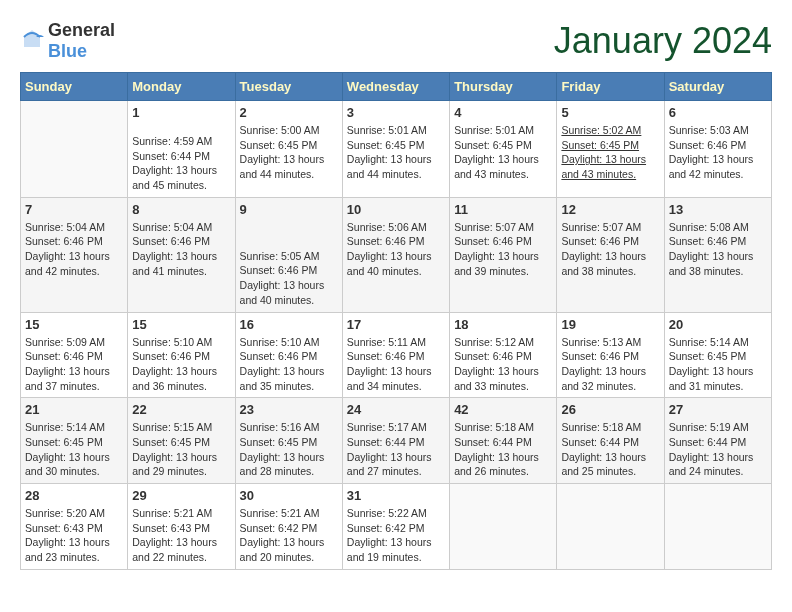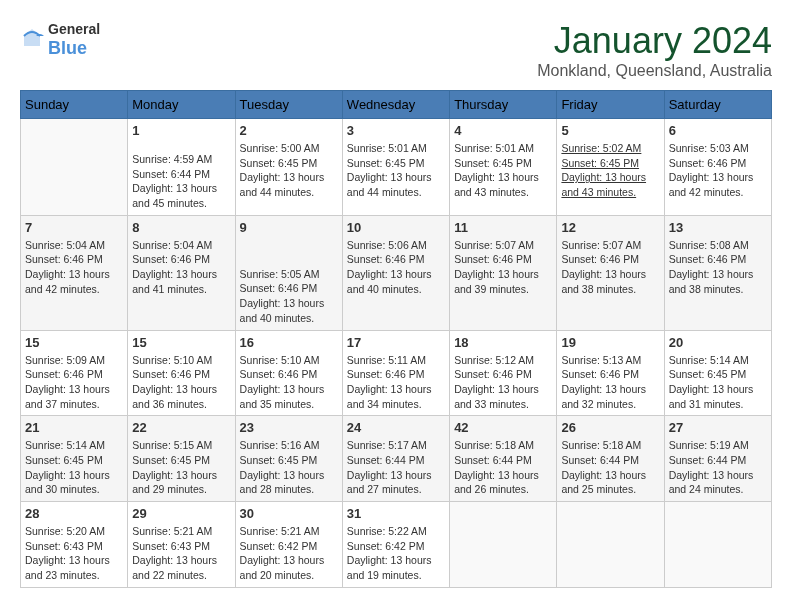--- a/index.html
+++ b/index.html
@@ -15,21 +15,21 @@
       justify-content: space-between;
       align-items: flex-start;
       margin-bottom: 10px;
     }
     .logo {
       display: flex;
       align-items: center;
       gap: 4px;
     }
     .logo-text-general {
-      font-size: 14px;
+      font-size: 18px;
       font-weight: bold;
       color: #333;
     }
     .logo-text-blue {
       font-size: 18px;
       font-weight: bold;
       color: #4a90d9;
     }
     .title-area {
       text-align: right;
@@ -43,25 +43,25 @@
       font-size: 16px;
       color: #555;
     }
     table {
       width: 100%;
       border-collapse: collapse;
       font-size: 11px;
     }
     thead tr th {
       background-color: #4a7db5;
-      color: #000000;
+      color: #fef9c3;
       padding: 6px 4px;
       text-align: left;
       font-size: 13px;
-      font-weight: normal;
+      font-weight: bold;
       border: 1px solid #3a6da0;
     }
     tbody tr td {
       border: 1px solid #ccc;
       vertical-align: top;
       padding: 4px;
       height: 85px;
       background: #fff;
     }
     tbody tr:nth-child(even) td {
@@ -94,21 +94,20 @@
         <path d="M16 10 Q20 6 24 10" fill="#4a90d9"></path>
       </svg>
     </div>
     <div>
       <span class="logo-text-general">General</span><br>
       <span class="logo-text-blue">Blue</span>
     </div>
   </div>
   <div class="title-area">
     <div class="month-title">January 2024</div>
-    <div class="location-title">Monkland, Queensland, Australia</div>
   </div>
 </div>
 
 <table>
   <thead>
     <tr>
     <th>Sunday</th>
         <th>Monday</th>
         <th>Tuesday</th>
         <th>Wednesday</th>

